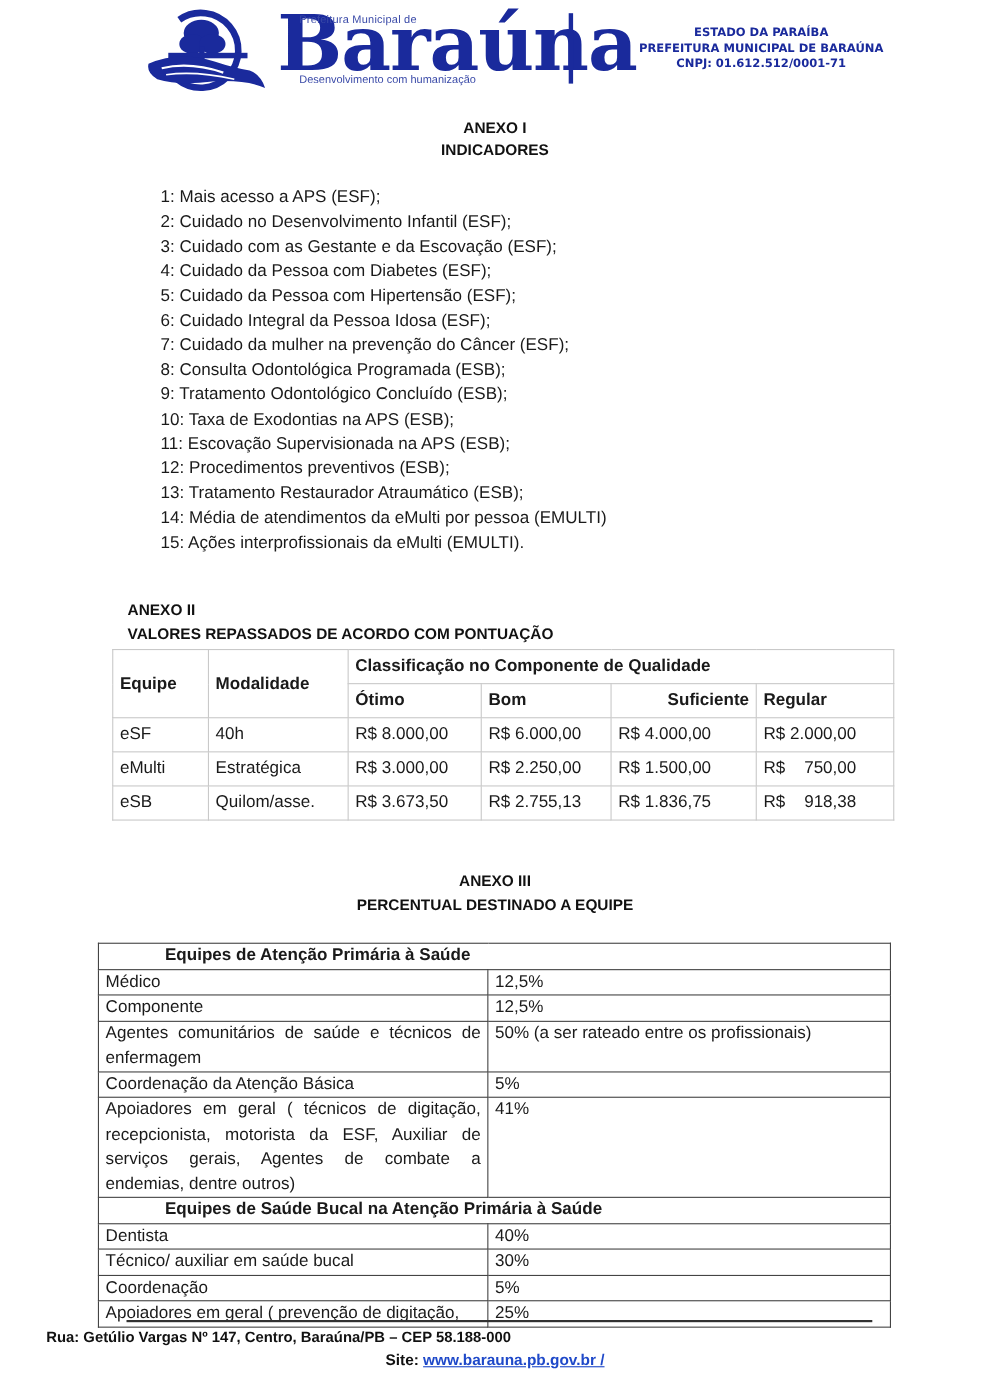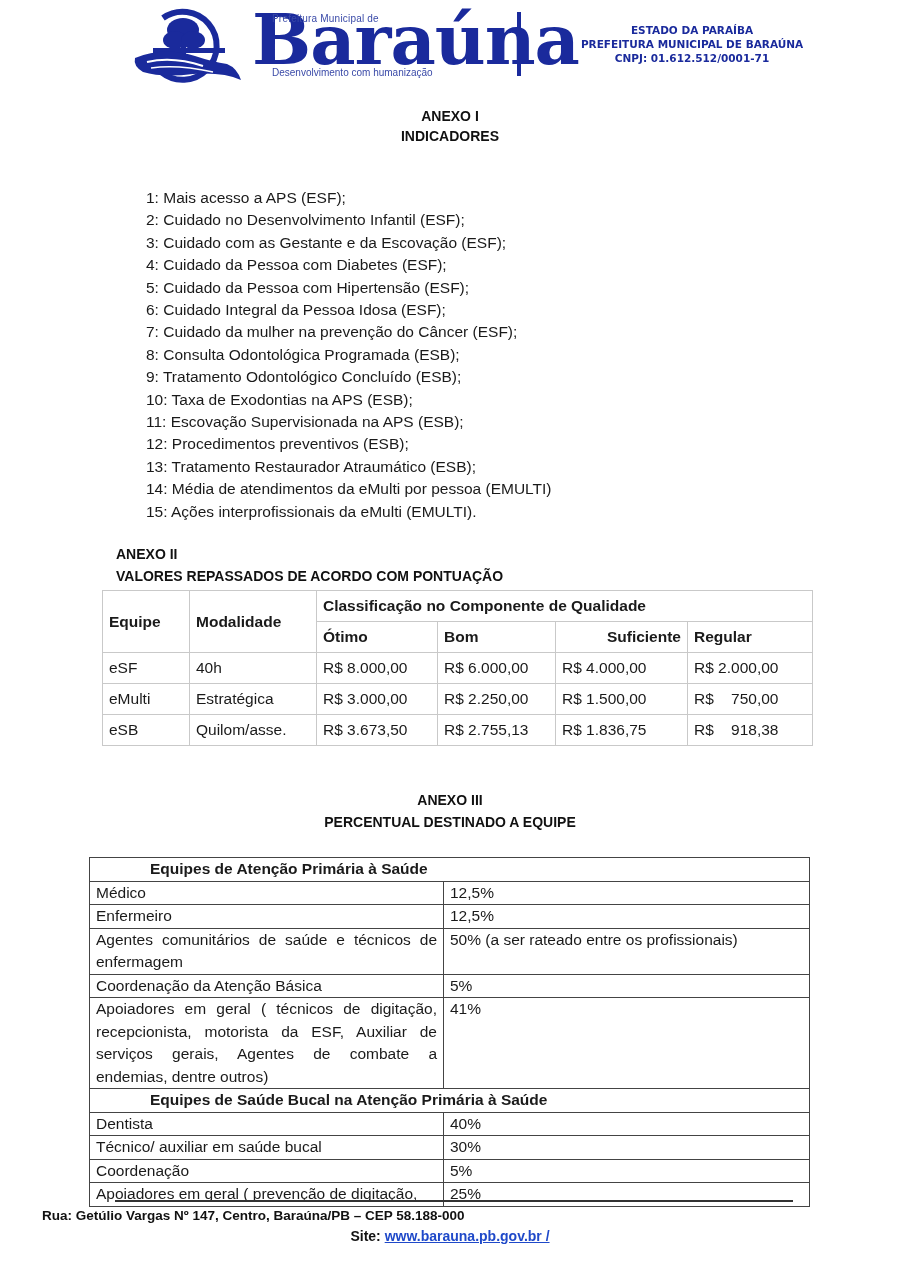--- a/index.html
+++ b/index.html
@@ -12,21 +12,21 @@
   .logo-word { left: 252px; top: 4px; font-family: "DejaVu Serif", serif; font-weight: bold; font-size: 70px; line-height: 72px; color: #1a2a9c; letter-spacing: -1px; }
   .logo-small-bottom { left: 272px; top: 67px; font-size: 10px; color: #3a4aa8; }
   .header-bar { left: 517px; top: 12px; width: 4px; height: 64px; background: #1a2a9c; }
   .header-right { left: 530px; top: 23px; width: 280px; text-align: center; font-family: "DejaVu Sans", sans-serif; font-weight: bold; font-size: 10.5px; line-height: 14px; color: #1a2a9c; padding-left: 22px; }
 
   
   .center-title { left: 0; width: 900px; text-align: center; font-weight: bold; font-size: 14px; color: #111; }
   .left-title { left: 116px; font-weight: bold; font-size: 14px; color: #111; margin-top: 19px; }
 
   
-  .ind-list { left: 146px; top: 187px; margin: 0; padding: 0; list-style: none; font-size: 15.5px; line-height: 22.4px; color: #1a1a1a; }
+  .ind-list { left: 146px; top: 169px; margin: 0; padding: 0; list-style: none; font-size: 15.5px; line-height: 22.4px; color: #1a1a1a; }
 
   
   .t2 { left: 102px; top: 590px; border-collapse: collapse; font-size: 15.5px; color: #1a1a1a; }
   .t2 td { border: 1px solid #c9c9c9; padding: 0 6px; height: 30px; vertical-align: middle; white-space: pre; }
   .t2 .hd { font-weight: bold; }
 
   
   .t3 { left: 89px; top: 857px; width: 721px; border-collapse: collapse; font-size: 15.5px; color: #1a1a1a; }
   .t3 td { border: 1px solid #444; padding: 0 6px; line-height: 22.5px; vertical-align: top; }
   .t3 .section { font-weight: bold; padding-left: 60px; }
@@ -135,21 +135,21 @@
 <table class="abs t3">
   <tbody>
       <tr>
     <td class="section" colspan="2">Equipes de Atenção Primária à Saúde</td>
   </tr>
   <tr>
     <td class="left">Médico</td>
     <td>12,5%</td>
   </tr>
   <tr>
-    <td class="left">Enfermeiro</td>
+    <td class="left">Componente</td>
     <td>12,5%</td>
   </tr>
   <tr>
     <td class="left justify">Agentes comunitários de saúde e técnicos de enfermagem</td>
     <td>50% (a ser rateado entre os profissionais)</td>
   </tr>
   <tr>
     <td class="left">Coordenação da Atenção Básica</td>
     <td>5%</td>
   </tr>

